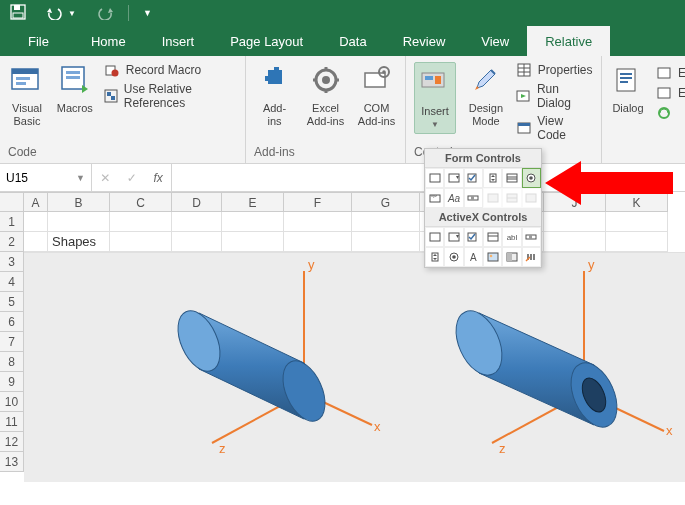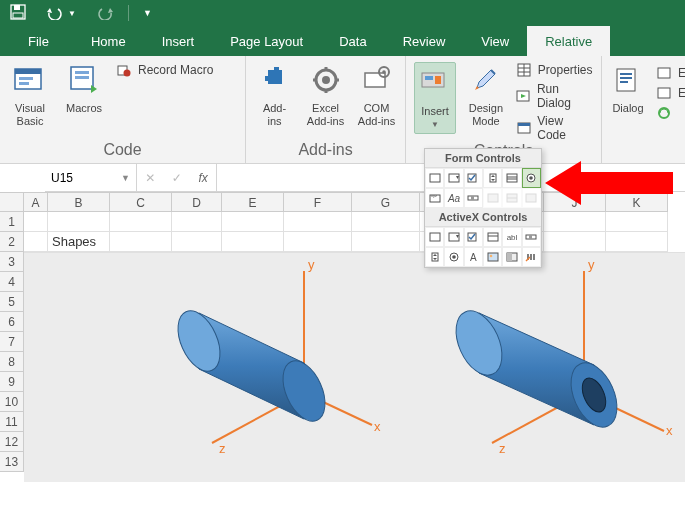--- a/index.html
+++ b/index.html
@@ -15,31 +15,31 @@
   
   .ribbon-tabs { height: 30px; background: #217346; display: flex; align-items: center; color: #fff; padding-left: 18px; font-size: 13px; }
   .ribbon-tabs .tab { padding: 0 18px; height: 30px; display: flex; align-items: center; cursor: pointer; }
   .ribbon-tabs .tab.file { padding-left:10px; padding-right:24px; }
   .ribbon-tabs .tab.active { background: #f3f3f3; color: #217346; }
   .ribbon-tabs .tell { display:flex; align-items:center; gap:6px; opacity:.9; padding-left:12px;}
 
   
   .ribbon { height: 108px; background: #f3f3f3; display: flex; border-bottom: 1px solid #d4d4d4; position: relative; }
   .group { border-right: 1px solid #d4d4d4; padding: 6px 8px 2px 8px; display: flex; flex-direction: column; justify-content: space-between; }
-  .group-label { text-align: center; font-size: 16px; color: #666; padding-bottom: 2px; }
+  .group-label { text-align: left; font-size: 12px; color: #666; padding-bottom: 2px; }
   .group-body { display: flex; align-items: flex-start; gap: 10px; }
   .large-btn { text-align: center; font-size: 11px; line-height: 13px; color: #444; width: 44px; cursor:pointer;}
   .large-btn .ico { width: 36px; height: 36px; margin: 0 auto 4px; display:flex; align-items:center; justify-content:center;}
   .small-list { font-size: 12px; color: #444; display:flex; flex-direction:column; gap:4px;}
   .small-list .row { display:flex; align-items:center; gap:6px; cursor:pointer;}
   .small-list .ic2 { width:16px; height:16px; display:flex; align-items:center; justify-content:center;}
   .large-btn.sel { background:#c8e0d0; border:1px solid #9fc7af; border-radius:2px; padding:2px;}
 
   
-  .fbar { height: 28px; display: flex; align-items: center; border-bottom: 1px solid #d4d4d4; font-size: 12px; margin-left: 45px; }
+  .fbar { height: 28px; display: flex; align-items: center; border-bottom: 1px solid #d4d4d4; font-size: 12px; }
   .namebox { width: 92px; height: 100%; border-right: 1px solid #d4d4d4; display:flex; align-items:center; padding:0 6px; justify-content:space-between; background:#fff;}
   .namebox .dd { color:#888; font-size:9px;}
   .fx-icons { width:80px; display:flex; align-items:center; justify-content:space-around; color:#999; border-right:1px solid #d4d4d4; height:100%;}
   .fbox { flex:1; height:100%; background:#fff; }
 
   
   .controls-popup { position:absolute; left:424px; top:148px; width:118px; background:#fff; border:1px solid #c5c5c5; box-shadow:2px 2px 6px rgba(0,0,0,.2); z-index:20; font-size:11px;}
   .controls-popup .hdr { background:#eee; text-align:center; font-weight:600; color:#555; padding:3px 0; border-bottom:1px solid #ddd;}
   .ctrl-grid { display:grid; grid-template-columns: repeat(6, 1fr); }
   .ctrl-cell { border:1px solid #eee; height:20px; display:flex; align-items:center; justify-content:center; color:#555; font-size:10px; cursor:pointer;}
@@ -137,20 +137,30 @@
       </div>
       <div class="small-list">
         <div class="row">
           <span class="ic2">
               <svg width="14" height="14">
                 <rect x="1" y="3" width="9" height="9" fill="#fff" stroke="#555"></rect>
                 <circle cx="10" cy="10" r="3.5" fill="#c0392b"></circle>
               </svg>
             </span>
           <span>Record Macro</span>
+        </div>
+        <div class="row">
+          <span class="ic2">
+              <svg width="14" height="14">
+                <rect x="1" y="1" width="12" height="12" fill="none" stroke="#555"></rect>
+                <rect x="3" y="3" width="4" height="4" fill="#3a6ea5"></rect>
+                <rect x="7" y="7" width="4" height="4" fill="#3a6ea5"></rect>
+              </svg>
+            </span>
+          <span>Use Relative References</span>
         </div>
       </div>
     </div>
     <div class="group-label">Code</div>
   </div>
 
   <div class="group" style="width:160px">
     <div class="group-body">
       <div class="large-btn">
         <div class="ico">

